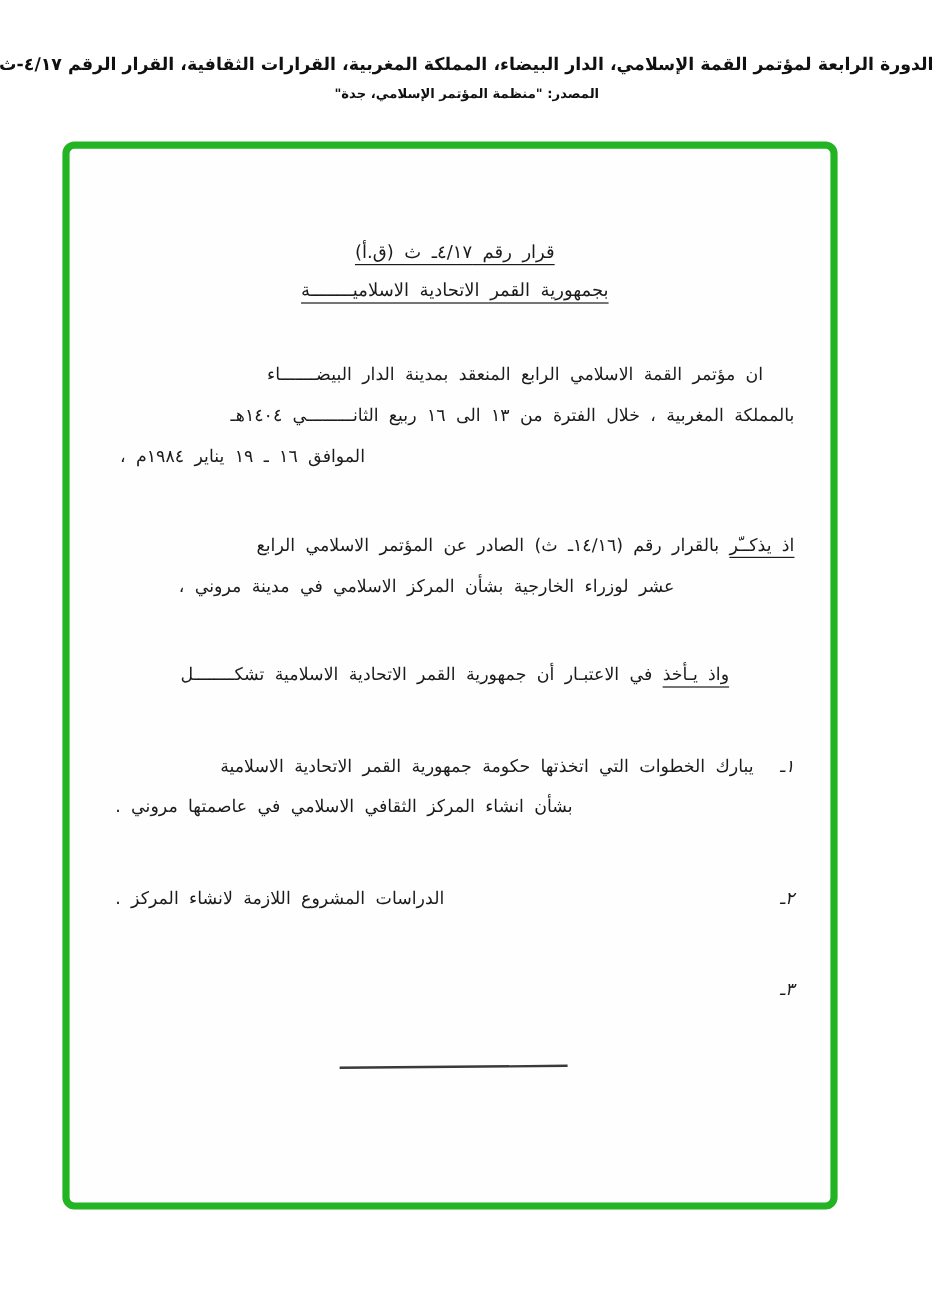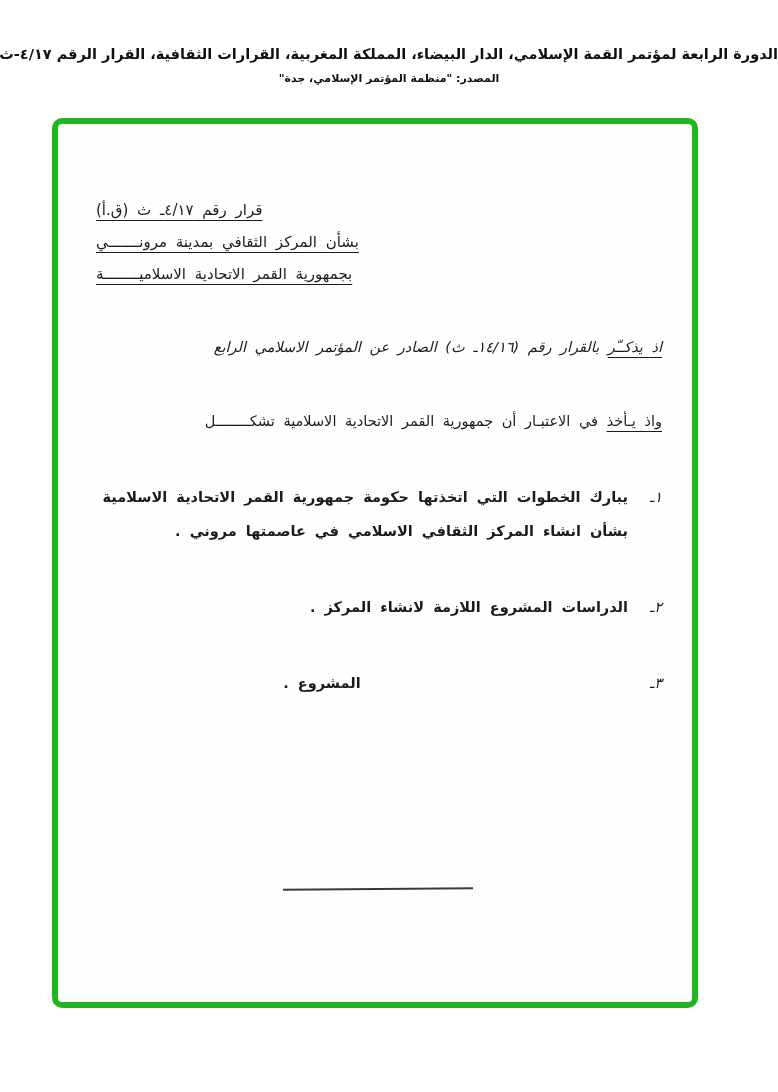--- a/index.html
+++ b/index.html
@@ -38,35 +38,35 @@
     direction: rtl;
     color: #1b1b1b;
     font-size: 14.5px;
     padding: 70px 30px 0 38px;
     word-spacing: 4px;
     box-sizing: border-box;
   }
   .line { line-height: 34px; white-space: nowrap; }
   .u { text-decoration: underline; text-underline-offset: 5px; }
 
-  .title-block { text-align: left; margin-bottom: 14px; }
+  .title-block { text-align: center; margin-bottom: 14px; }
   .title-block .line { line-height: 32px; font-size: 15px; }
 
   .para-1 { margin-top: 38px; }
-  .para-2 { margin-top: 40px; font-style: italic; }
-  .para-3 { margin-top: 40px; }
+  .para-2 { margin-top: 40px; }
+  .para-3 { margin-top: 40px; text-align: center; }
 
   .p1-l1 { margin-right: 26px; }
   .p1-l3 { text-align: left; margin-left: 4px; }
   .p2-l2 { margin-right: 100px; }
 
   .item { display: flex; margin-top: 42px; }
   .item .num { flex: none; width: 34px; line-height: 34px; font-style: italic; }
-  .item .body { flex: 1; min-width: 0; font-weight: bold; }
-  .center-line { text-align: right; }
+  .item .body { flex: 1; min-width: 0; }
+  .center-line { text-align: left; }
   .item3-l3 { text-align: center; margin-right: 80px; }
 
   .divider {
     position: absolute; left: 225px; top: 764px;
     width: 190px; height: 2px; background: #3a3a3a;
     transform: rotate(-0.5deg);
   }
 </style>
 </head>
 <body>
@@ -76,27 +76,32 @@
   <div class="header">
     <div class="header-caption">الدورة الرابعة لمؤتمر القمة الإسلامي، الدار البيضاء، المملكة المغربية، القرارات الثقافية، القرار الرقم ٤/١٧-ث (ق.أ)</div>
     <div class="header-source">المصدر:  "منظمة المؤتمر الإسلامي، جدة"</div>
   </div>
 
   <div class="frame">
     <div class="doc">
 
       <div class="title-block">
         <div class="line"><span class="u">قرار رقم ٤/١٧ـ ث (ق.أ)</span></div>
-        <div class="line"><span class="u">بشأن المركز الثقافي بمدينة مرونـــــــي</span></div>
         <div class="line"><span class="u">بجمهورية القمر الاتحادية الاسلاميــــــــة</span></div>
       </div>
 
+      <div class="para-1">
+        <div class="line p1-l1">ان مؤتمر القمة الاسلامي الرابع المنعقد بمدينة الدار البيضـــــــاء</div>
+        <div class="line">بالمملكة المغربية ، خلال الفترة من ١٣ الى ١٦ ربيع الثانـــــــــي ١٤٠٤هـ</div>
+        <div class="line p1-l3">الموافق ١٦ ـ ١٩ يناير ١٩٨٤م ،</div>
+      </div>
 
       <div class="para-2">
         <div class="line"><span class="u">اذ يذكــّر</span><span> بالقرار رقم (١٤/١٦ـ ث) الصادر عن المؤتمر الاسلامي الرابع</span></div>
+        <div class="line p2-l2">عشر لوزراء الخارجية بشأن المركز الاسلامي في مدينة مروني ،</div>
       </div>
 
       <div class="para-3">
         <div class="line"><span class="u">واذ يـأخذ</span><span> في الاعتبـار أن جمهورية القمر الاتحادية الاسلامية تشكــــــــل</span></div>
       </div>
 
       <div class="item">
         <span class="num line">١ـ</span>
         <div class="body">
           <div class="line">يبارك الخطوات التي اتخذتها حكومة جمهورية القمر الاتحادية الاسلامية</div>
@@ -107,21 +112,20 @@
       <div class="item">
         <span class="num line">٢ـ</span>
         <div class="body">
           <div class="line center-line">الدراسات المشروع اللازمة لانشاء المركز .</div>
         </div>
       </div>
 
       <div class="item">
         <span class="num line">٣ـ</span>
         <div class="body">
-          <div class="line item3-l3">المشروع .</div>
         </div>
       </div>
 
       <div class="divider"></div>
 
     </div>
   </div>
 
 </div>
 

